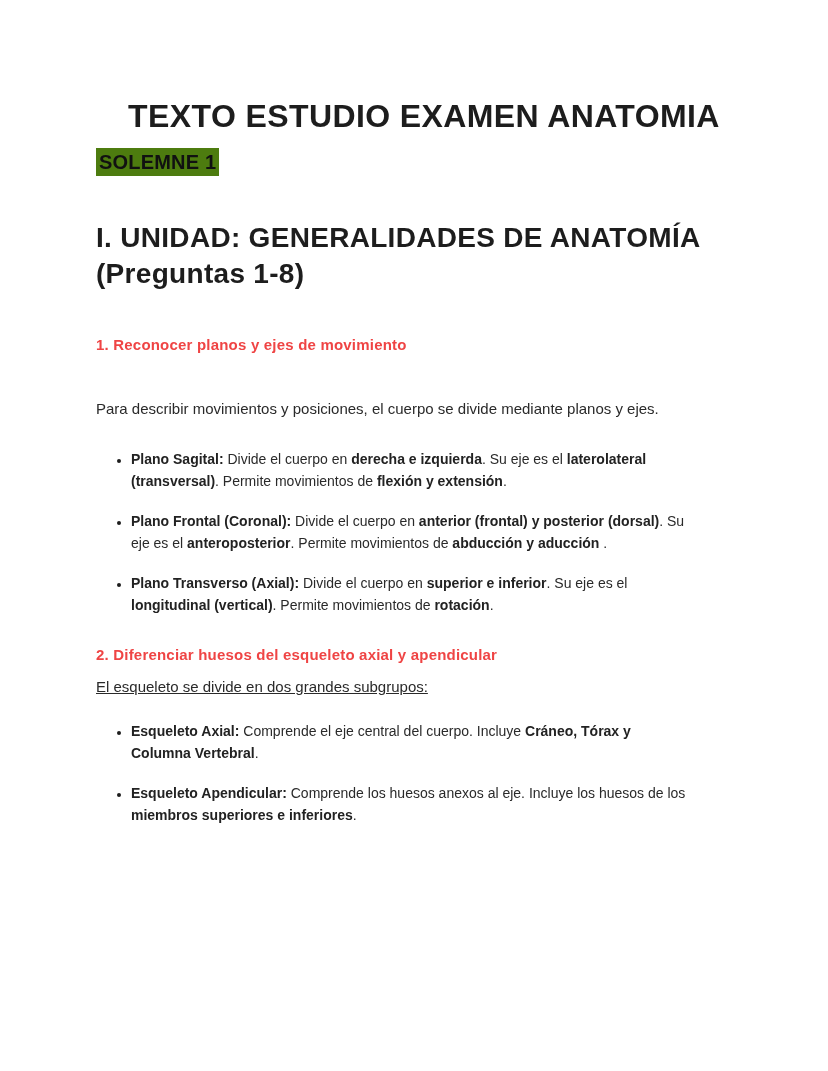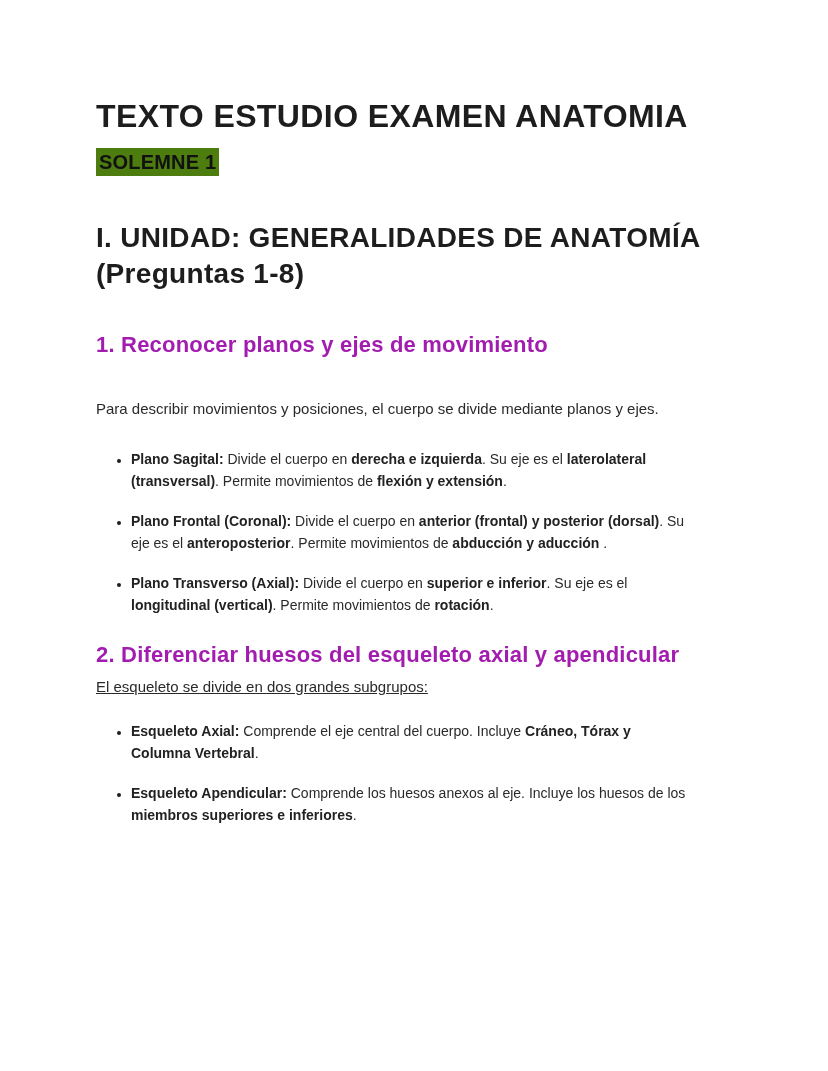--- a/index.html
+++ b/index.html
@@ -14,20 +14,21 @@
     width: 828px; height: 1071px;
     padding: 96px 76px 0 96px;
     background: #ffffff;
   }
   .doc-title {
     margin: 0;
     font-size: 32px;
     line-height: 40px;
     font-weight: 700;
     letter-spacing: 0.4px;
+    text-align: center;
     color: #1d1d1d;
     white-space: nowrap;
   }
   .badge-row { margin-top: 12px; height: 28px; }
   .badge {
     display: inline-block;
     background: #4d7c0f;
     color: #111111;
     font-size: 20px;
     font-weight: 700;
@@ -39,24 +40,24 @@
     margin: 44px 0 0 0;
     font-size: 28px;
     line-height: 36px;
     font-weight: 700;
     color: #1d1d1d;
     letter-spacing: 0.3px;
     white-space: pre-line;
   }
   .sec-heading {
     margin: 40px 0 0 0;
-    font-size: 22px;
+    font-size: 15px;
     line-height: 26px;
     font-weight: 700;
-    color: #a21caf;
+    color: #ef4444;
     letter-spacing: 0.2px;
   }
   .sec-heading.second { margin-top: 26px; }
   .intro {
     margin: 40px 0 0 0;
     font-size: 15px;
     line-height: 22px;
     color: #2a2a2a;
   }
   .intro.second { margin-top: 8px; text-decoration: underline; }

